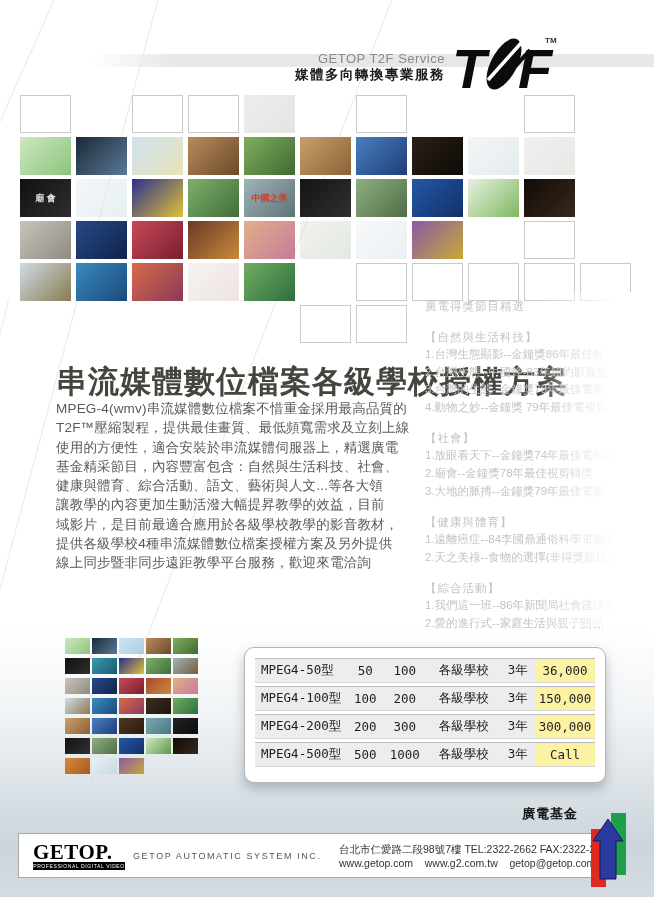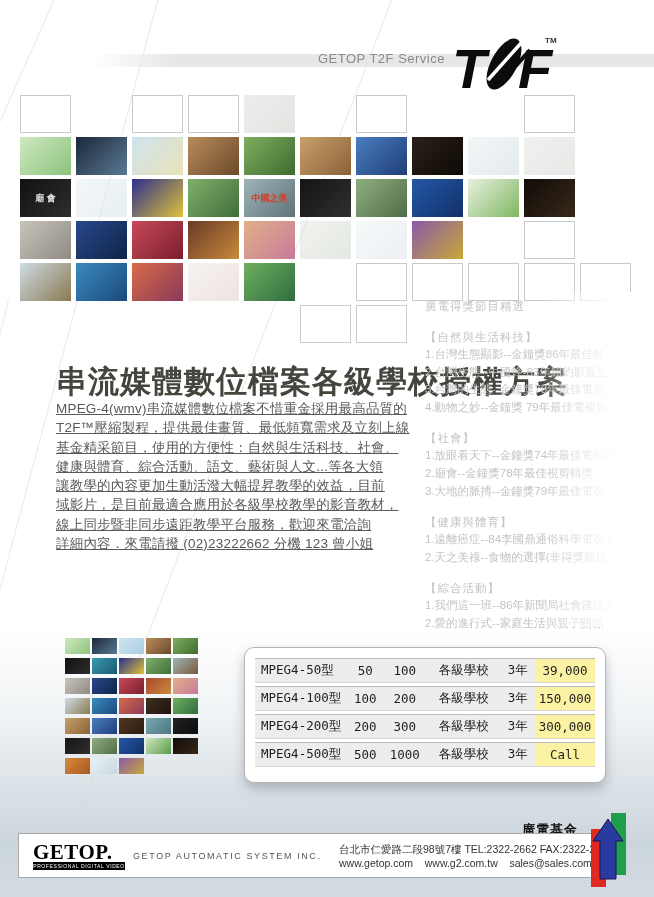--- a/index.html
+++ b/index.html
@@ -22,21 +22,21 @@
   .cell{width:51px;height:38px;display:flex;align-items:center;justify-content:center;
     font-size:9px;font-weight:bold;overflow:hidden;}
   .box{background:#fff;border:1px solid #c9c9c9;box-sizing:border-box;}
 
   
   .title1{position:absolute;left:56px;top:323px;font-size:37px;font-weight:bold;color:#45453e;
     word-spacing:12px;letter-spacing:1px;white-space:nowrap;}
   .title2{position:absolute;left:56px;top:361px;font-size:31px;font-weight:bold;color:#45453e;
     letter-spacing:1px;white-space:nowrap;}
   .bodytxt{position:absolute;left:56px;top:399px;width:340px;font-size:13.5px;color:#5a5a5a;}
-  .bodyline{line-height:19.3px;white-space:nowrap;letter-spacing:.2px;text-decoration:underline;}
+  .bodyline{line-height:19.3px;white-space:nowrap;letter-spacing:.2px;}
 
   
   .plist{position:absolute;left:425px;top:298px;width:230px;font-size:11.5px;color:#c2c4c4;}
   .pltitle{line-height:17px;letter-spacing:1px;}
   .plheading{line-height:17px;margin-top:14px;letter-spacing:1px;}
   .plitem{line-height:17.6px;white-space:nowrap;}
   .plfade{position:absolute;left:540px;top:292px;width:114px;height:335px;
     background:linear-gradient(to right,rgba(255,255,255,0),#ffffff 65%);}
 
   
@@ -52,21 +52,21 @@
   .c1{width:36px;}.c2{width:46px;}.c3{width:76px;}.c4{width:36px;}
   .c5{width:62px;height:23px;line-height:23px;}
   .tdata .c5{background:#fbf3a3;}
 
   
   .collage{position:absolute;left:65px;top:638px;display:grid;
     grid-template-columns:repeat(5,25px);grid-auto-rows:16px;column-gap:2px;row-gap:4px;}
   .ctile{width:25px;height:16px;}
 
   
-  .fund{position:absolute;right:76px;top:805px;font-size:13px;font-weight:bold;color:#111;letter-spacing:1px;margin-top:16px;}
+  .fund{position:absolute;right:76px;top:805px;font-size:13px;font-weight:bold;color:#111;letter-spacing:1px;}
   .footer{position:absolute;left:18px;top:833px;width:604px;height:45px;background:#fff;
     border:1px solid #a8a8a8;box-sizing:border-box;
     clip-path:polygon(0 0,100% 0,100% 55%,calc(100% - 28px) 100%,0 100%);
     display:flex;align-items:center;padding-left:14px;}
   .glogo{width:96px;}
   .glogo-word{font-family:"Liberation Serif",serif;font-weight:bold;font-size:21px;color:#000;
     letter-spacing:.5px;line-height:20px;}
   .glogo-bar{background:#000;color:#fff;font-size:5px;letter-spacing:.6px;text-align:center;
     padding:1px 0;width:92px;white-space:nowrap;overflow:hidden;}
   .cblock{margin-left:4px;width:196px;}
@@ -83,20 +83,21 @@
 <div class="page">
 
   <div class="diag" style="left:58px;top:-10px;transform:rotate(24deg);"></div>
   <div class="diag" style="left:160px;top:-10px;transform:rotate(15deg);"></div>
   <div class="diag" style="left:8px;top:300px;transform:rotate(14deg);"></div>
   <div class="diag" style="left:395px;top:-10px;transform:rotate(21deg);"></div>
 
   <div class="hdr-band"></div>
   <div class="hdr-text">
     <div class="hdr-en">GETOP T2F Service</div>
+    <div class="hdr-zh">媒體多向轉換專業服務</div>
   </div>
   <div class="t2f">
     <svg width="108" height="70" viewBox="0 0 108 70">
       <text x="0" y="54" font-family="Liberation Sans,sans-serif" font-size="56" font-weight="bold" font-style="italic" fill="#0c0c0c">T</text>
       <ellipse cx="52" cy="30" rx="13" ry="28" fill="#0c0c0c" transform="rotate(28 52 30)"></ellipse>
       <path d="M36 46 L70 8" stroke="#ffffff" stroke-width="3.5"></path>
       <path d="M44 54 L78 16" stroke="#0c0c0c" stroke-width="4"></path>
       <text x="66" y="54" font-family="Liberation Sans,sans-serif" font-size="56" font-weight="bold" font-style="italic" fill="#0c0c0c">F</text>
       <text x="93" y="9" font-family="Liberation Sans,sans-serif" font-size="8" font-weight="bold" fill="#333">TM</text>
     </svg>
@@ -169,26 +170,27 @@
       <div class="cell" style="visibility: hidden;"></div>
       <div class="cell" style="visibility: hidden;"></div>
       <div class="cell" style="visibility: hidden;"></div>
     </div>
 
   <div class="title2">串流媒體數位檔案各級學校授權方案</div>
 
   <div class="bodytxt">
       <div class="bodyline">MPEG-4(wmv)串流媒體數位檔案不惜重金採用最高品質的</div>
       <div class="bodyline">T2F™壓縮製程，提供最佳畫質、最低頻寬需求及立刻上線</div>
-      <div class="bodyline">基金精采節目，使用的方便性：自然與生活科技、社會、</div>
+      <div class="bodyline">使用的方便性，適合安裝於串流媒體伺服器上，精選廣電</div>
+      <div class="bodyline">基金精采節目，內容豐富包含：自然與生活科技、社會、</div>
       <div class="bodyline">健康與體育、綜合活動、語文、藝術與人文...等各大領</div>
       <div class="bodyline">讓教學的內容更加生動活潑大幅提昇教學的效益，目前</div>
       <div class="bodyline">域影片，是目前最適合應用於各級學校教學的影音教材，</div>
+      <div class="bodyline">提供各級學校4種串流媒體數位檔案授權方案及另外提供</div>
       <div class="bodyline">線上同步暨非同步遠距教學平台服務，歡迎來電洽詢</div>
-      <div class="bodyline">詳細內容．來電請撥 (02)23222662 分機 123 曾小姐</div>
     </div>
 
   <div class="plist">
     <div class="pltitle">廣電得獎節目精選</div>
     <div>
         <div class="plheading">【自然與生活科技】</div>
         <div class="plitem">1.台灣生態顯影--金鐘獎86年最佳教</div>
         <div class="plitem">2.台灣生態--中國蜂-83年紐約影展生</div>
         <div class="plitem">3.台灣的生態--金鐘獎78年最佳電視</div>
         <div class="plitem">4.動物之妙--金鐘獎 79年最佳電視節</div>
@@ -245,21 +247,21 @@
     </div>
 
   <div class="panel">
     <div>
         <div class="trow tdata">
           <div class="c0">MPEG4-50型</div>
           <div class="c1 tc">50</div>
           <div class="c2 tc">100</div>
           <div class="c3 tc">各級學校</div>
           <div class="c4 tc">3年</div>
-          <div class="c5 tc">39,000</div>
+          <div class="c5 tc">36,000</div>
         </div>
         <div class="trow tdata">
           <div class="c0">MPEG4-100型</div>
           <div class="c1 tc">100</div>
           <div class="c2 tc">200</div>
           <div class="c3 tc">各級學校</div>
           <div class="c4 tc">3年</div>
           <div class="c5 tc">150,000</div>
         </div>
         <div class="trow tdata">
@@ -286,21 +288,21 @@
   <div class="footer">
     <div class="glogo">
       <div class="glogo-word">GETOP.</div>
       <div class="glogo-bar">PROFESSIONAL DIGITAL VIDEO</div>
     </div>
     <div class="cblock">
       <div class="co-en">GETOP AUTOMATIC SYSTEM INC.</div>
     </div>
     <div class="contact">
       <div class="addr">台北市仁愛路二段98號7樓 TEL:2322-2662 FAX:2322-2995</div>
-      <div class="webs">www.getop.com    www.g2.com.tw    sales@sales.com</div>
+      <div class="webs">www.getop.com    www.g2.com.tw    getop@getop.com</div>
     </div>
   </div>
 
   <div class="rgb-logo">
     <svg width="46" height="82" viewBox="0 0 46 82">
       <rect x="6" y="18" width="15" height="58" fill="#e02920"></rect>
       <rect x="26" y="2" width="15" height="62" fill="#1f9e4b"></rect>
       <polygon points="23,8 38,30 31,30 31,68 15,68 15,30 8,30" fill="#2a3a9e" stroke="#14145a" stroke-width="1"></polygon>
     </svg>
   </div>

